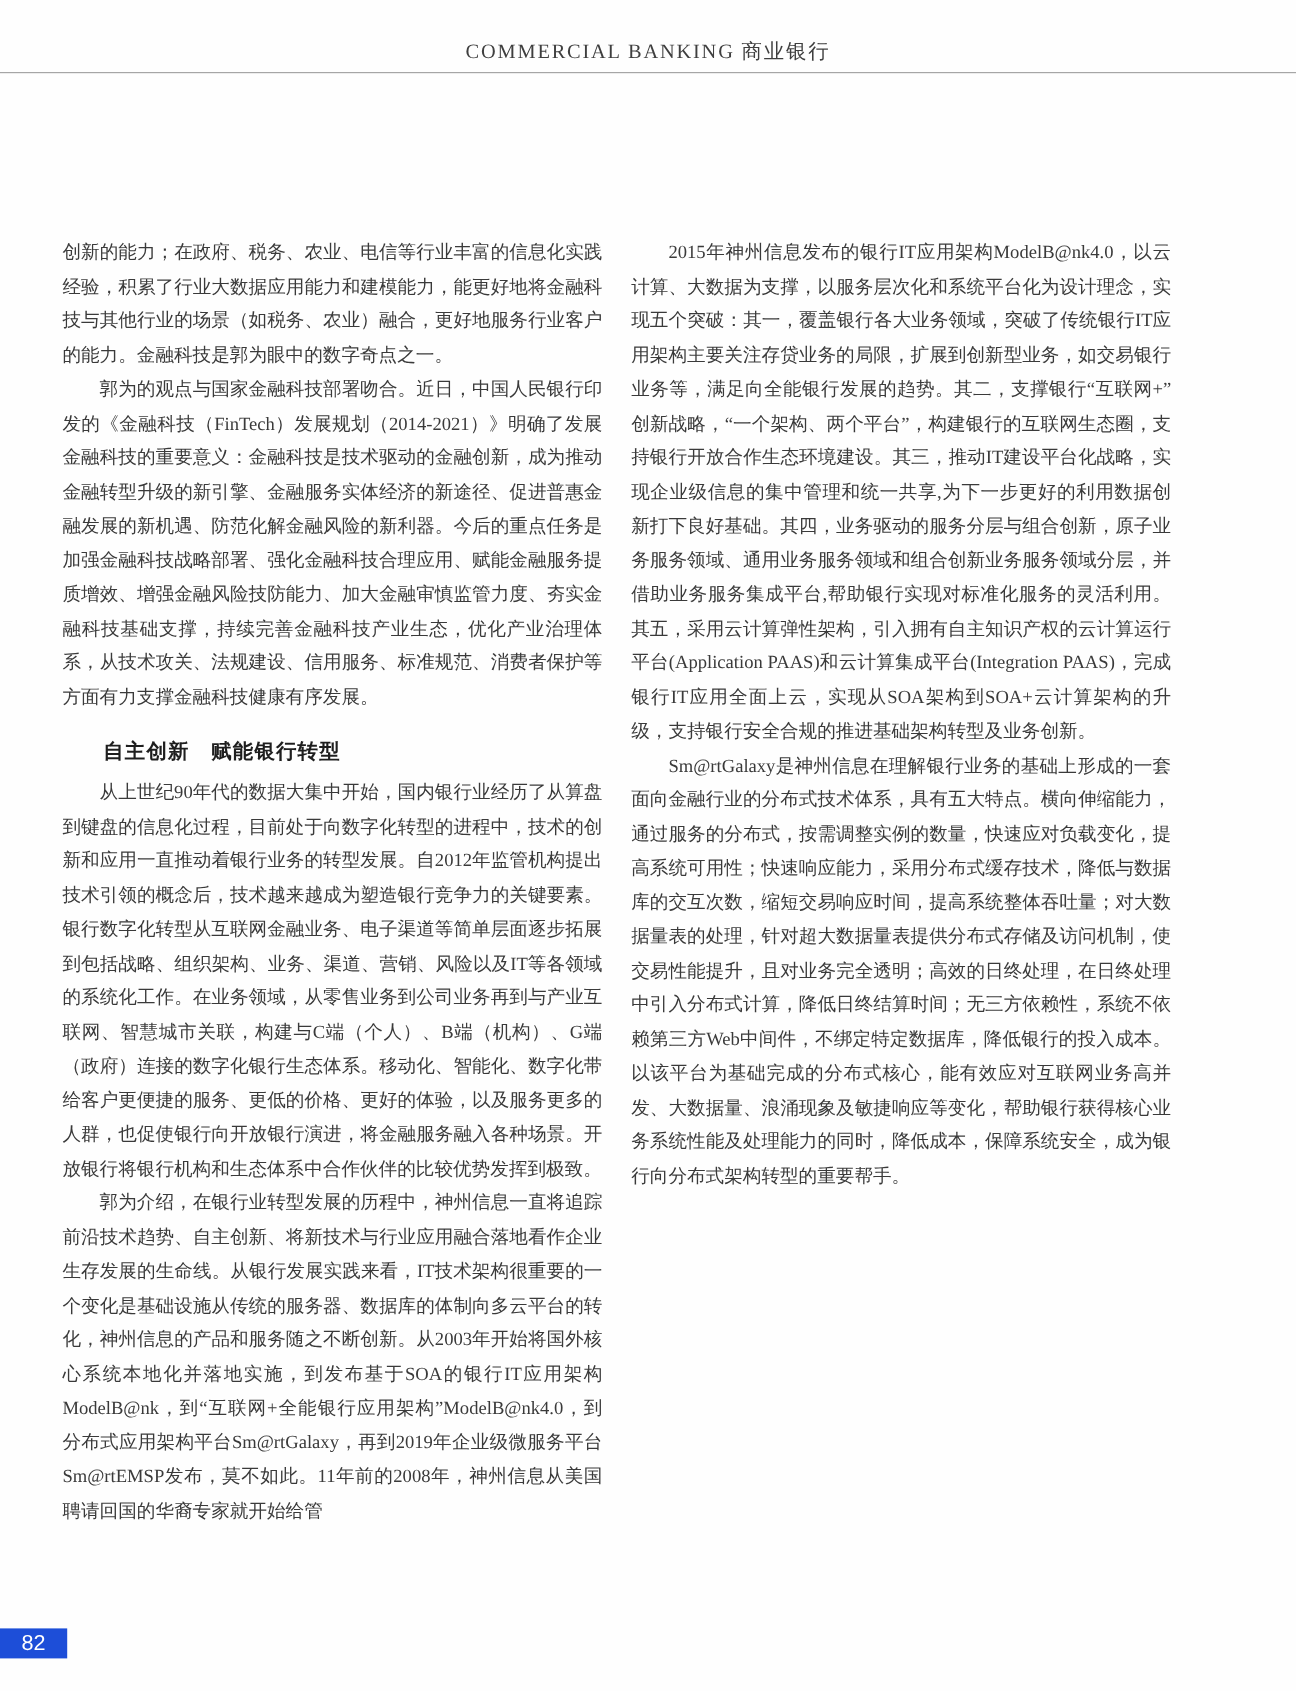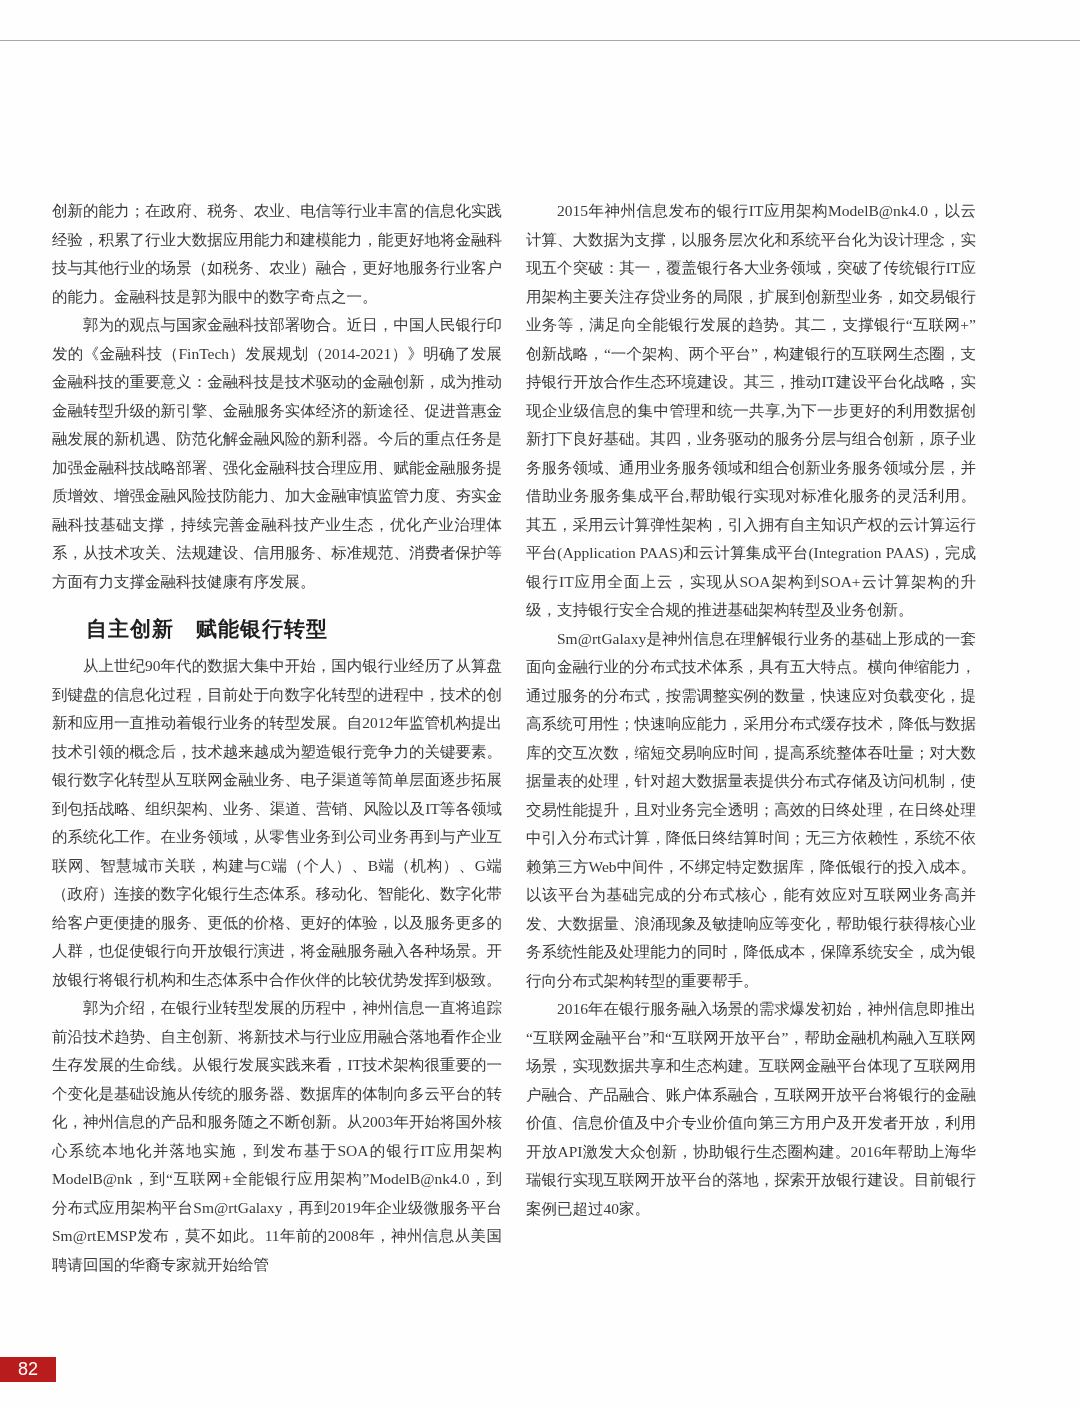--- a/index.html
+++ b/index.html
@@ -48,65 +48,65 @@
     line-height: 28.5px;
     text-align: justify;
     text-justify: inter-character;
     text-indent: 2em;
     color: #3a3a3a;
   }
   .col p.no-indent {
     text-indent: 0;
   }
   .section-heading {
-    font-size: 21px;
+    font-size: 17px;
     font-weight: 700;
     color: #1e1e1e;
     margin: 20px 0 9px 34px;
     letter-spacing: 1px;
     line-height: 1.3;
   }
   .page-badge {
     position: absolute;
     left: 0;
     top: 1357px;
     width: 56px;
     height: 25px;
-    background: #b91c1c;
+    background: #1d4ed8;
     color: #ffffff;
     display: flex;
     align-items: center;
     justify-content: center;
     font-family: "Liberation Sans", sans-serif;
     font-size: 18px;
   }
 </style>
 </head>
 <body>
 
 <div class="page">
 
   <header class="page-header">
+    <div class="header-title">COMMERCIAL BANKING 商业银行</div>
     <hr class="header-rule">
   </header>
 
   <main class="columns">
 
     <section class="col">
       <p class="no-indent">创新的能力；在政府、税务、农业、电信等行业丰富的信息化实践经验，积累了行业大数据应用能力和建模能力，能更好地将金融科技与其他行业的场景（如税务、农业）融合，更好地服务行业客户的能力。金融科技是郭为眼中的数字奇点之一。</p>
       <p>郭为的观点与国家金融科技部署吻合。近日，中国人民银行印发的《金融科技（FinTech）发展规划（2014-2021）》明确了发展金融科技的重要意义：金融科技是技术驱动的金融创新，成为推动金融转型升级的新引擎、金融服务实体经济的新途径、促进普惠金融发展的新机遇、防范化解金融风险的新利器。今后的重点任务是加强金融科技战略部署、强化金融科技合理应用、赋能金融服务提质增效、增强金融风险技防能力、加大金融审慎监管力度、夯实金融科技基础支撑，持续完善金融科技产业生态，优化产业治理体系，从技术攻关、法规建设、信用服务、标准规范、消费者保护等方面有力支撑金融科技健康有序发展。</p>
       <h2 class="section-heading">自主创新　赋能银行转型</h2>
       <p>从上世纪90年代的数据大集中开始，国内银行业经历了从算盘到键盘的信息化过程，目前处于向数字化转型的进程中，技术的创新和应用一直推动着银行业务的转型发展。自2012年监管机构提出技术引领的概念后，技术越来越成为塑造银行竞争力的关键要素。银行数字化转型从互联网金融业务、电子渠道等简单层面逐步拓展到包括战略、组织架构、业务、渠道、营销、风险以及IT等各领域的系统化工作。在业务领域，从零售业务到公司业务再到与产业互联网、智慧城市关联，构建与C端（个人）、B端（机构）、G端（政府）连接的数字化银行生态体系。移动化、智能化、数字化带给客户更便捷的服务、更低的价格、更好的体验，以及服务更多的人群，也促使银行向开放银行演进，将金融服务融入各种场景。开放银行将银行机构和生态体系中合作伙伴的比较优势发挥到极致。</p>
       <p>郭为介绍，在银行业转型发展的历程中，神州信息一直将追踪前沿技术趋势、自主创新、将新技术与行业应用融合落地看作企业生存发展的生命线。从银行发展实践来看，IT技术架构很重要的一个变化是基础设施从传统的服务器、数据库的体制向多云平台的转化，神州信息的产品和服务随之不断创新。从2003年开始将国外核心系统本地化并落地实施，到发布基于SOA的银行IT应用架构ModelB@nk，到“互联网+全能银行应用架构”ModelB@nk4.0，到分布式应用架构平台Sm@rtGalaxy，再到2019年企业级微服务平台Sm@rtEMSP发布，莫不如此。11年前的2008年，神州信息从美国聘请回国的华裔专家就开始给管</p>
     </section>
 
     <section class="col">
       <p>2015年神州信息发布的银行IT应用架构ModelB@nk4.0，以云计算、大数据为支撑，以服务层次化和系统平台化为设计理念，实现五个突破：其一，覆盖银行各大业务领域，突破了传统银行IT应用架构主要关注存贷业务的局限，扩展到创新型业务，如交易银行业务等，满足向全能银行发展的趋势。其二，支撑银行“互联网+”创新战略，“一个架构、两个平台”，构建银行的互联网生态圈，支持银行开放合作生态环境建设。其三，推动IT建设平台化战略，实现企业级信息的集中管理和统一共享,为下一步更好的利用数据创新打下良好基础。其四，业务驱动的服务分层与组合创新，原子业务服务领域、通用业务服务领域和组合创新业务服务领域分层，并借助业务服务集成平台,帮助银行实现对标准化服务的灵活利用。其五，采用云计算弹性架构，引入拥有自主知识产权的云计算运行平台(Application PAAS)和云计算集成平台(Integration PAAS)，完成银行IT应用全面上云，实现从SOA架构到SOA+云计算架构的升级，支持银行安全合规的推进基础架构转型及业务创新。</p>
       <p>Sm@rtGalaxy是神州信息在理解银行业务的基础上形成的一套面向金融行业的分布式技术体系，具有五大特点。横向伸缩能力，通过服务的分布式，按需调整实例的数量，快速应对负载变化，提高系统可用性；快速响应能力，采用分布式缓存技术，降低与数据库的交互次数，缩短交易响应时间，提高系统整体吞吐量；对大数据量表的处理，针对超大数据量表提供分布式存储及访问机制，使交易性能提升，且对业务完全透明；高效的日终处理，在日终处理中引入分布式计算，降低日终结算时间；无三方依赖性，系统不依赖第三方Web中间件，不绑定特定数据库，降低银行的投入成本。以该平台为基础完成的分布式核心，能有效应对互联网业务高并发、大数据量、浪涌现象及敏捷响应等变化，帮助银行获得核心业务系统性能及处理能力的同时，降低成本，保障系统安全，成为银行向分布式架构转型的重要帮手。</p>
-      <p>2016年在银行服务融入场景的需求爆发初始，神州信息即推出“互联网金融平台”和“互联网开放平台”，帮助金融机构融入互联网场景，实现数据共享和生态构建。互联网金融平台体现了互联网用户融合、产品融合、账户体系融合，互联网开放平台将银行的金融价值、信息价值及中介专业价值向第三方用户及开发者开放，利用开放API激发大众创新，协助银行生态圈构建。2016年帮助上海华瑞银行实现互联网开放平台的落地，探索开放银行建设。目前银行案例已超过40家。</p>
     </section>
 
   </main>
 
   <footer>
     <div class="page-badge">
       <span>82</span>
     </div>
   </footer>
 

